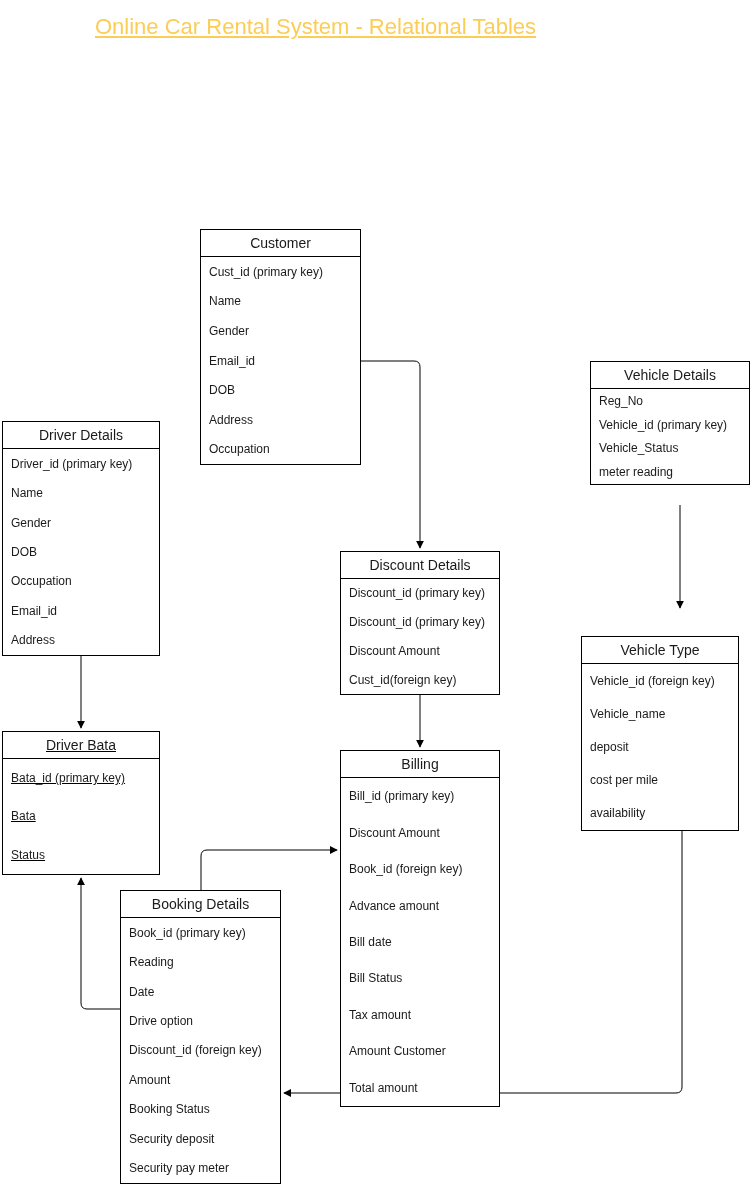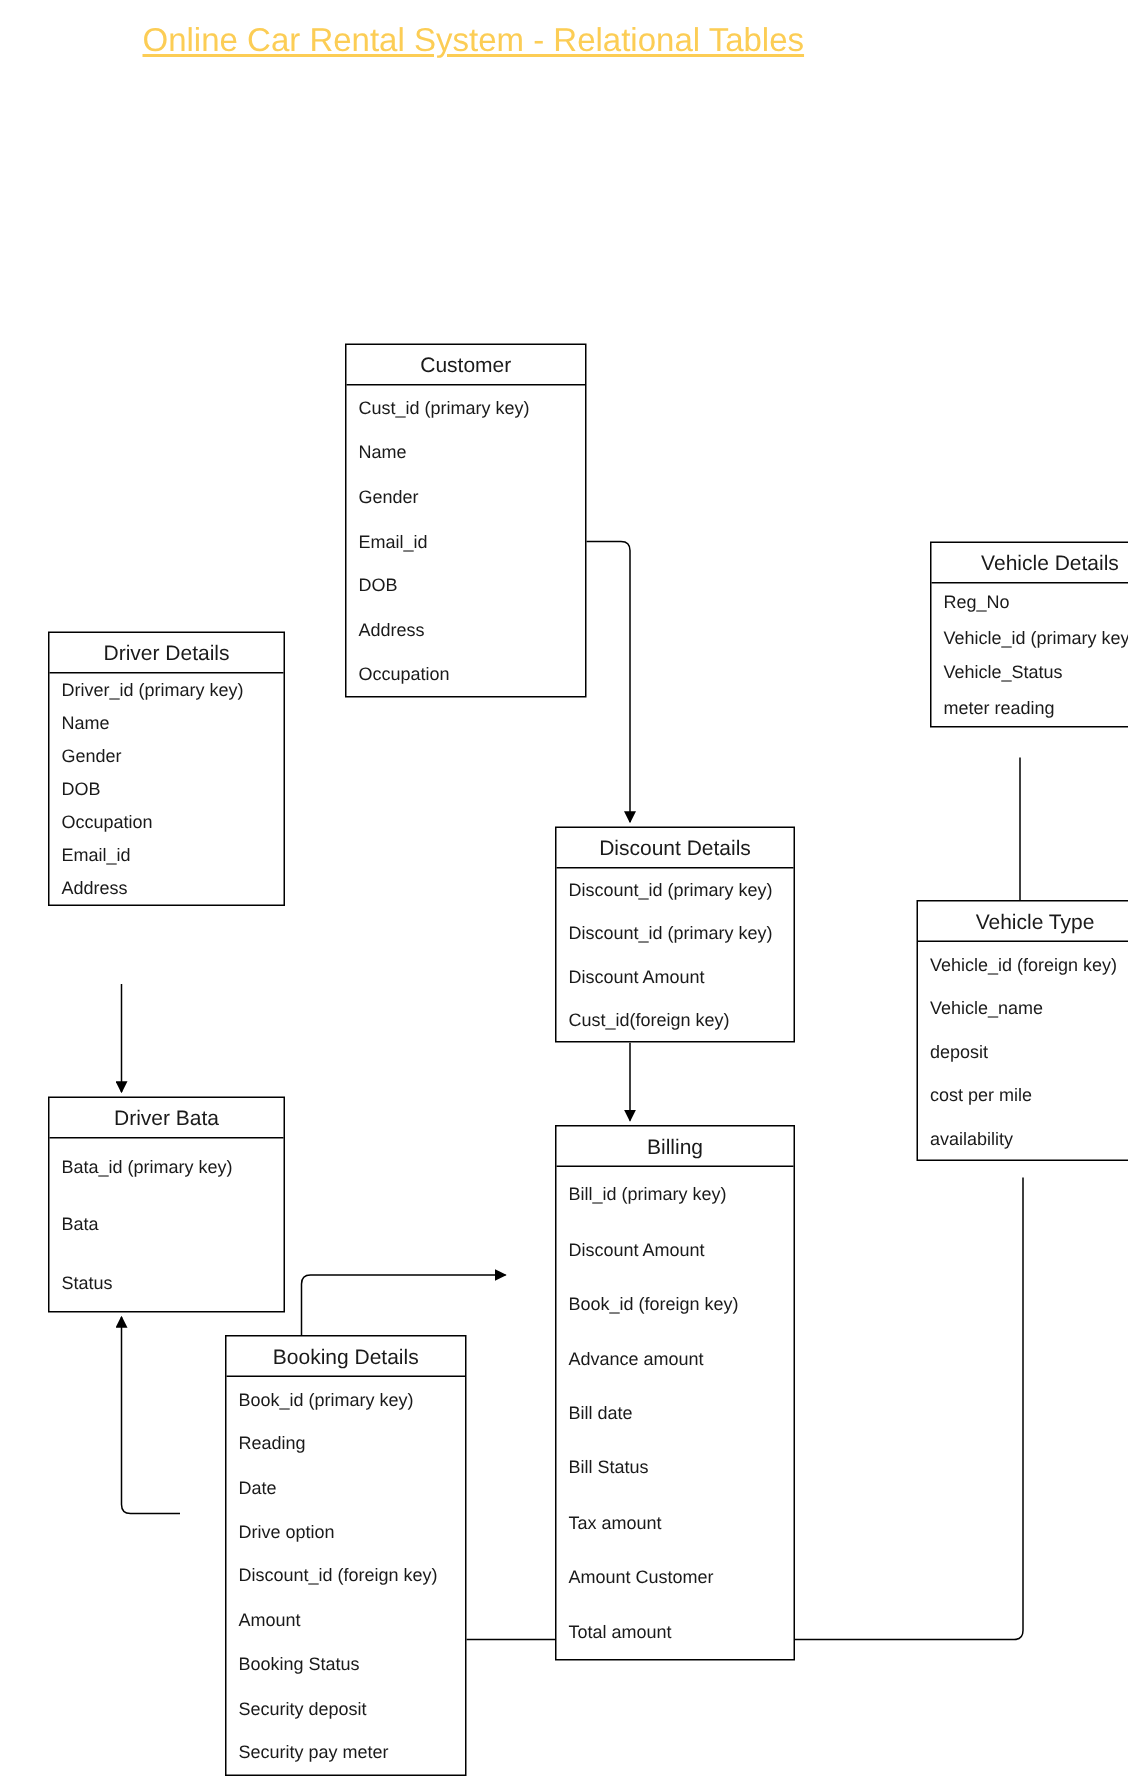--- a/index.html
+++ b/index.html
@@ -37,21 +37,20 @@
     stroke-width: 1;
     fill: none;
   }
   .table {
     position: absolute;
     box-sizing: border-box;
     border: 1px solid #000000;
     background: #ffffff;
     display: flex;
     flex-direction: column;
-    margin-left: 30px;
   }
   .table-header {
     flex: 0 0 26px;
     border-bottom: 1px solid #000000;
     display: flex;
     align-items: center;
     justify-content: center;
     font-size: 14px;
     color: #1a1a1a;
     white-space: nowrap;
@@ -100,21 +99,21 @@
         <div class="table-rows">
           <div class="table-row">Cust_id (primary key)</div>
           <div class="table-row">Name</div>
           <div class="table-row">Gender</div>
           <div class="table-row">Email_id</div>
           <div class="table-row">DOB</div>
           <div class="table-row">Address</div>
           <div class="table-row">Occupation</div>
         </div>
       </div>
-      <div class="table" style="left: 2px; top: 421px; width: 158px; height: 183px;">
+      <div class="table" style="left: 2px; top: 421px; width: 158px; height: 235px;">
         <div class="table-header">Driver Details</div>
         <div class="table-rows">
           <div class="table-row">Driver_id (primary key)</div>
           <div class="table-row">Name</div>
           <div class="table-row">Gender</div>
           <div class="table-row">DOB</div>
           <div class="table-row">Occupation</div>
           <div class="table-row">Email_id</div>
           <div class="table-row">Address</div>
         </div>
@@ -130,31 +129,31 @@
       </div>
       <div class="table" style="left: 340px; top: 551px; width: 160px; height: 144px;">
         <div class="table-header">Discount Details</div>
         <div class="table-rows">
           <div class="table-row">Discount_id (primary key)</div>
           <div class="table-row">Discount_id (primary key)</div>
           <div class="table-row">Discount Amount</div>
           <div class="table-row">Cust_id(foreign key)</div>
         </div>
       </div>
-      <div class="table" style="left: 581px; top: 600px; width: 158px; height: 174px;">
+      <div class="table" style="left: 581px; top: 636px; width: 158px; height: 195px;">
         <div class="table-header">Vehicle Type</div>
         <div class="table-rows">
           <div class="table-row">Vehicle_id (foreign key)</div>
           <div class="table-row">Vehicle_name</div>
           <div class="table-row">deposit</div>
           <div class="table-row">cost per mile</div>
           <div class="table-row">availability</div>
         </div>
       </div>
-      <div class="table" style="left: 2px; top: 731px; width: 158px; height: 144px;">
+      <div class="table" style="left: 2px; top: 731px; width: 158px; height: 144px; text-decoration: underline;">
         <div class="table-header">Driver Bata</div>
         <div class="table-rows">
           <div class="table-row">Bata_id (primary key)</div>
           <div class="table-row">Bata</div>
           <div class="table-row">Status</div>
         </div>
       </div>
       <div class="table" style="left: 340px; top: 750px; width: 160px; height: 357px;">
         <div class="table-header">Billing</div>
         <div class="table-rows">

